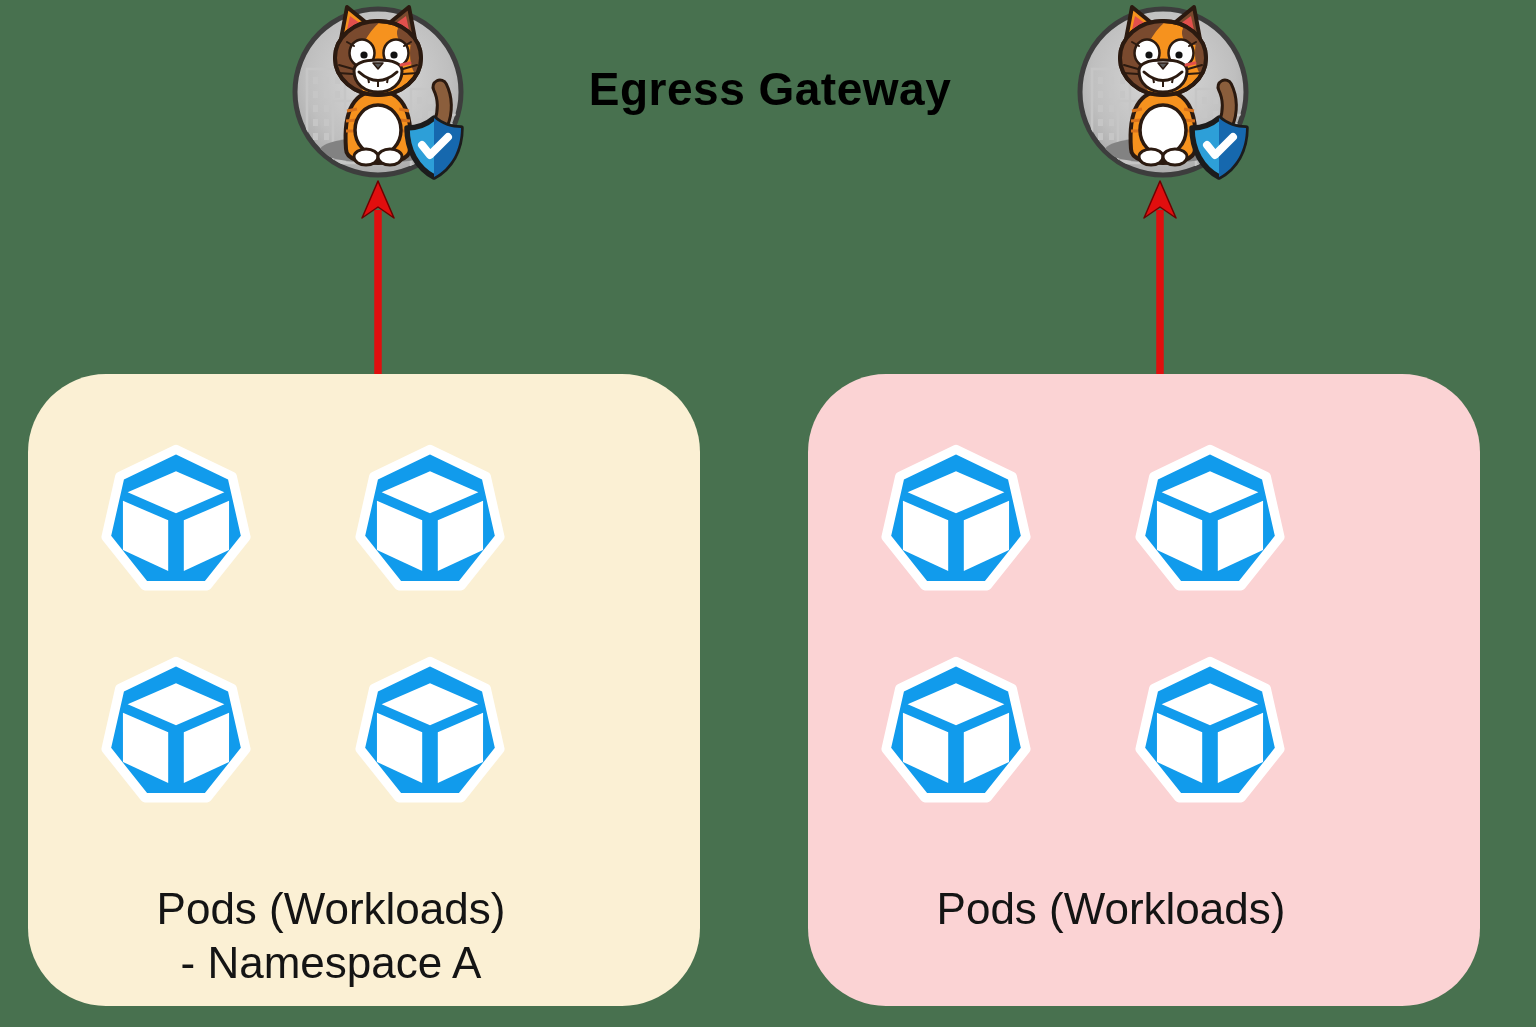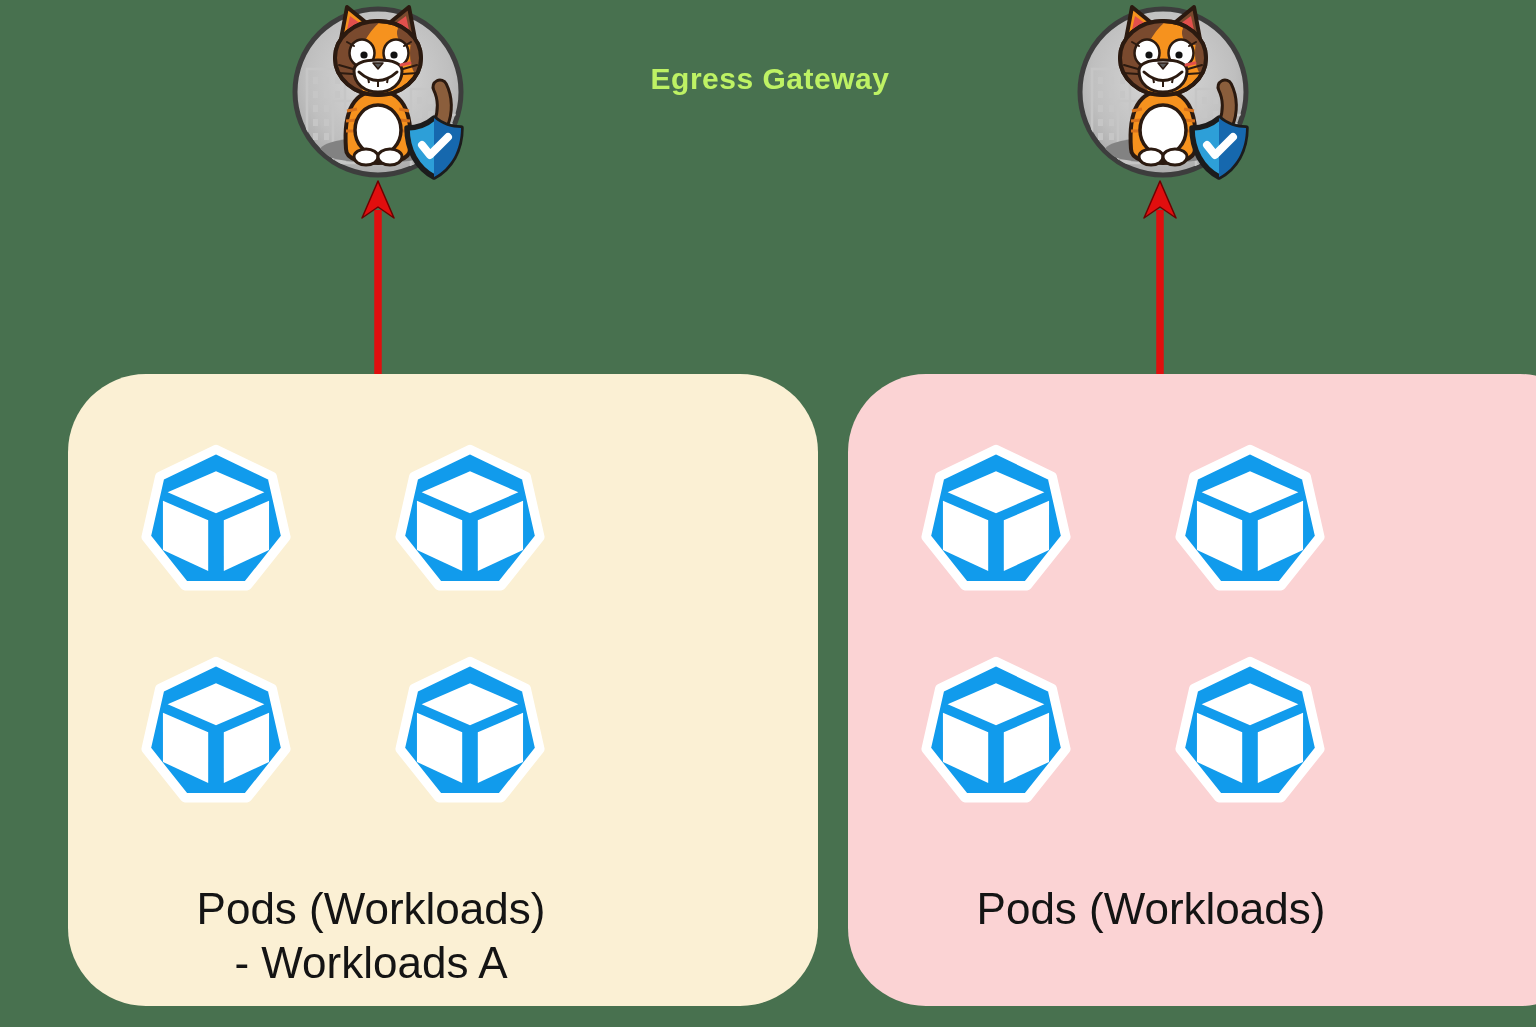--- a/index.html
+++ b/index.html
@@ -8,35 +8,34 @@
     background:#48714F;
     font-family:"Liberation Sans", sans-serif;
     overflow:hidden;
   }
   #canvas{position:relative;width:1536px;height:1027px;}
 
   .page-title{
     position:absolute;
     left:770px;top:62px;
     transform:translateX(-50%);
-    font-size:30px;font-weight:bold;color:#bef264;
+    font-size:46px;font-weight:bold;color:#000000;
     letter-spacing:0.5px;
     white-space:nowrap;
   }
 
   .gateway-icon{position:absolute;width:200px;height:200px;}
   .gateway-icon svg{display:block;width:200px;height:200px;}
   #gateway-a{left:283px;top:-3px;}
   #gateway-b{left:1068px;top:-3px;}
 
   .namespace-box{
     position:absolute;
-    top:374px;width:750px;height:632px;
+    top:374px;width:672px;height:632px;
     border-radius:78px;
-    margin-left:40px;
   }
   #namespace-a-box{left:28px;}
   #namespace-b-box{left:808px;}
 
   .pod{
     position:absolute;width:156px;height:156px;
   }
   .pod svg{display:block;width:156px;height:156px;}
 
   .ns-label{
@@ -201,21 +200,21 @@
           </svg>
         </div>
         <div class="pod" style="left: 324px; top: 278px;">
           <svg viewBox="0 0 100 100">
             <use href="#pod-icon"></use>
           </svg>
         </div>
       </div>
     <div class="ns-label">
       <div>Pods (Workloads)</div>
-      <div>- Workloads A</div>
+      <div>- Namespace A</div>
     </div>
   </div>
 
   <div class="namespace-box" id="namespace-b-box" style="background: rgb(251, 211, 212);">
     <div class="pod-grid">
         <div class="pod" style="left: 70px; top: 66px;">
           <svg viewBox="0 0 100 100">
             <use href="#pod-icon"></use>
           </svg>
         </div>

